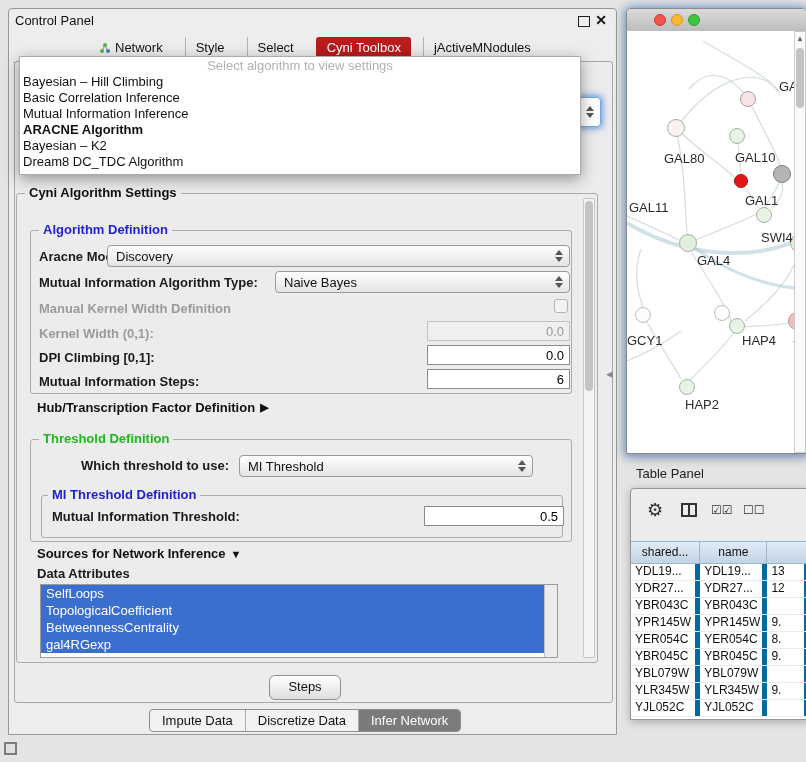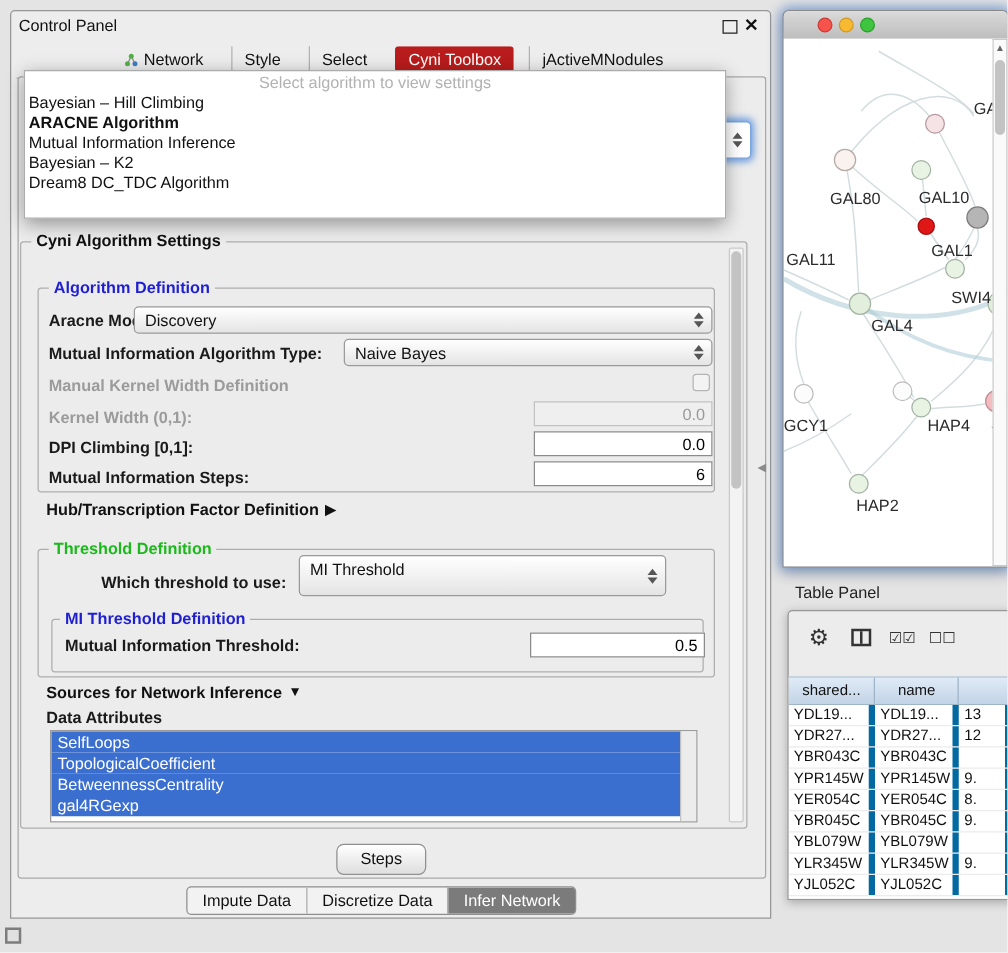--- a/index.html
+++ b/index.html
@@ -145,22 +145,23 @@
     <div class="abs combo-frag">
       <div class="arrows" style="position:absolute;right:3px;top:0;bottom:0;width:14px;display:flex;flex-direction:column;align-items:center;justify-content:center;gap:2px;">
         <div class="tri-up"></div>
         <div class="tri-down"></div>
       </div>
     </div>
 
     <div class="abs popup">
       <div class="popup-ph">Select algorithm to view settings</div>
       <div class="popup-item">Bayesian – Hill Climbing</div>
+      <div class="popup-item">Basic Correlation Inference</div>
+      <div class="popup-item">Mutual Information Inference</div>
       <div class="popup-item bold">ARACNE Algorithm</div>
-      <div class="popup-item">Mutual Information Inference</div>
       <div class="popup-item">Bayesian – K2</div>
       <div class="popup-item">Dream8 DC_TDC Algorithm</div>
     </div>
 
     <div class="groupbox" style="left:7px;top:184px;width:582px;height:470px;">
       <div class="grouptitle">Cyni Algorithm Settings</div>
 
       <div class="vscroll" style="right:2px;top:4px;bottom:4px;width:12px;">
         <div class="vthumb" style="top:2px;height:190px;"></div>
       </div>
@@ -201,21 +202,21 @@
 
       <div class="toggle-row" style="left:20px;top:206px;">
         <span>Hub/Transcription Factor Definition</span>
         <span class="arrow-glyph">▶</span>
       </div>
 
       <div class="groupbox" style="left:13px;top:245px;width:542px;height:103px;">
         <div class="grouptitle t-green">Threshold Definition</div>
 
         <div class="lbl" style="left:50px;top:18px;">Which threshold to use:</div>
-        <div class="combo" style="left:208px;top:4px;width:294px;height:33px;">
+        <div class="combo" style="left:208px;top:15px;width:294px;height:22px;">
           <div class="txt">MI Threshold</div>
           <div class="arrows">
               <div class="tri-up"></div>
               <div class="tri-down"></div>
             </div>
         </div>
 
         <div class="groupbox" style="left:10px;top:55px;width:522px;height:43px;">
           <div class="grouptitle t-blue" style="left:6px;">MI Threshold Definition</div>
           <div class="lbl" style="left:10px;top:13px;">Mutual Information Threshold:</div>

